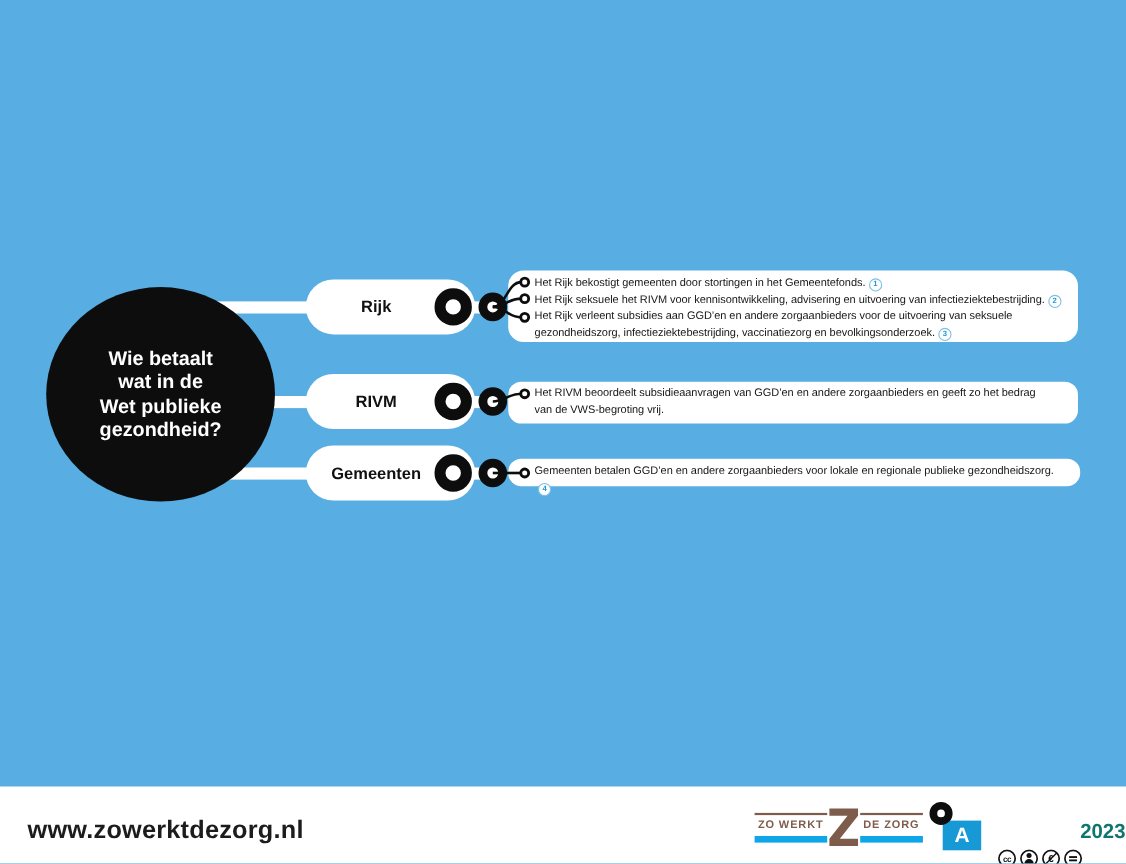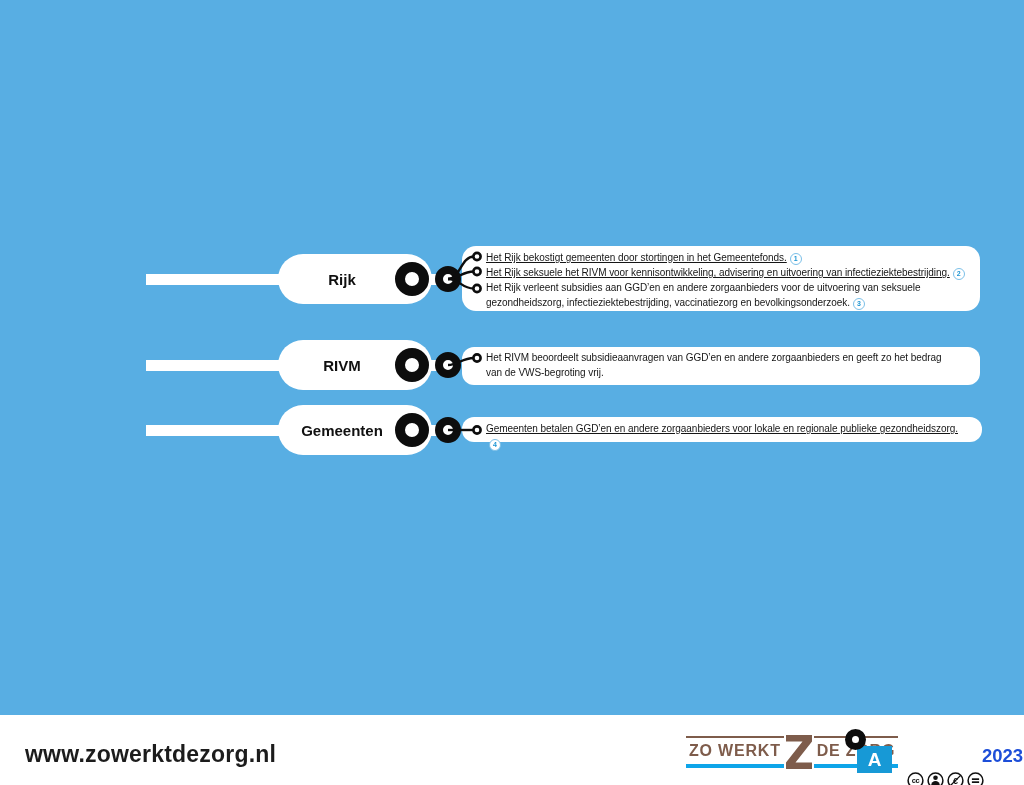--- a/index.html
+++ b/index.html
@@ -22,58 +22,66 @@
     position:absolute;left:278px;width:154px;height:50px;background:#fff;border-radius:25px;
     z-index:2;display:flex;align-items:center;justify-content:center;text-align:center;
   }
   .pill span{font-weight:bold;font-size:15px;color:#101010;padding-right:26px;}
   
   .donut-big{position:absolute;left:395px;width:14px;height:14px;border:10px solid #0D0D0D;background:#fff;border-radius:50%;z-index:4;}
   .donut-small{position:absolute;left:435px;width:10px;height:10px;border:8px solid #0D0D0D;background:#fff;border-radius:50%;z-index:4;}
   
   .tbox{position:absolute;left:462px;background:#fff;z-index:2;box-sizing:border-box;color:#161616;}
   .tbox .item{font-size:10px;line-height:15px;letter-spacing:-0.05px;}
-  .nowrap{white-space:nowrap;text-decoration:underline;}
+  .nowrap{white-space:nowrap;}
   .ref{
     display:inline-block;width:10px;height:10px;border:1px solid #7CC0E8;border-radius:50%;
     color:#1E96D4;font-size:7px;font-weight:bold;line-height:10px;text-align:center;
     margin-left:3px;vertical-align:0px;background:#fff;
   }
   .box-rijk{top:246px;width:518px;height:65px;border-radius:14px;padding:4px 12px 0 24px;}
   .box-rivm{top:347px;width:518px;height:38px;border-radius:12px;padding:3px 25px 0 24px;}
   .box-gem{top:417px;width:520px;height:25px;border-radius:12px;padding:4px 12px 0 24px;}
   
   .overlay{position:absolute;left:0;top:0;z-index:6;pointer-events:none;}
   
   .footer{position:absolute;left:0;top:715px;width:1024px;height:70px;background:#fff;z-index:5;padding-left:20px;}
   .website{position:absolute;left:25px;top:26px;font-size:23px;font-weight:bold;color:#1C1C1C;letter-spacing:0.2px;}
   .zwdz{position:absolute;left:686px;top:17px;display:flex;align-items:center;}
   .zwdz-part{
-    border-top:2px solid #7E5C4B;border-bottom:4px solid #0ea5e9;
-    color:#7E5C4B;font-size:16px;font-weight:bold;letter-spacing:0.8px;padding:4px 3px;
+    border-top:2px solid #7E5C4B;border-bottom:6px solid #0ea5e9;
+    color:#7E5C4B;font-size:10px;font-weight:bold;letter-spacing:0.8px;padding:4px 3px;
   }
   .zwdz-z{margin:0 -1px;display:block;}
   .a11y{position:absolute;left:845px;top:14px;width:50px;height:46px;}
   .a-box{position:absolute;left:12px;top:17px;width:35px;height:27px;background:#1799D6;display:flex;align-items:center;justify-content:center;}
   .a-box span{color:#fff;font-weight:bold;font-size:19px;}
   .a-ring{position:absolute;left:0;top:0;width:7px;height:7px;border:7px solid #0D0D0D;background:#fff;border-radius:50%;}
   .ccgroup{position:absolute;left:906px;top:29px;display:flex;gap:1px;margin-top:28px;}
   .cc-item{width:19px;display:flex;flex-direction:column;align-items:center;}
   .cc-label{font-size:5.5px;font-weight:bold;color:#111;line-height:6px;margin-top:1px;min-height:6px;}
-  .year{position:absolute;left:982px;top:30px;font-size:18.5px;font-weight:bold;color:#1d4ed8;}
+  .year{position:absolute;left:982px;top:30px;font-size:18.5px;font-weight:bold;color:#0f766e;}
 </style>
 </head>
 <body>
 
 <div class="canvas">
 
   <div class="band" style="top:273.5px"></div>
   <div class="band" style="top:359.5px"></div>
   <div class="band" style="top:424.5px"></div>
 
+  <div class="title-circle">
+    <div class="title-text">
+      <span>Wie betaalt</span><br>
+      <span>wat in de</span><br>
+      <span>Wet publieke</span><br>
+      <span>gezondheid?</span>
+    </div>
+  </div>
 
   <div class="pill" style="top:254px">
     <span>Rijk</span>
   </div>
   <div class="pill" style="top:405px">
     <span>Gemeenten</span>
   </div>
   <div class="pill" style="top:340px">
     <span>RIVM</span>
   </div>

